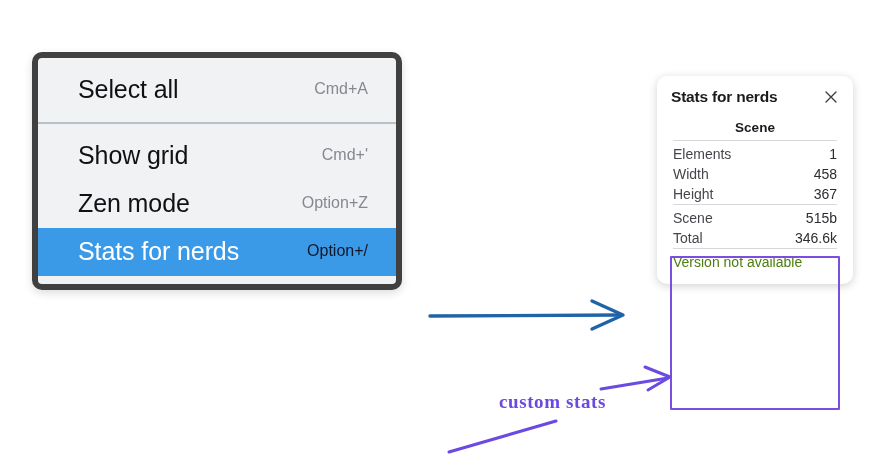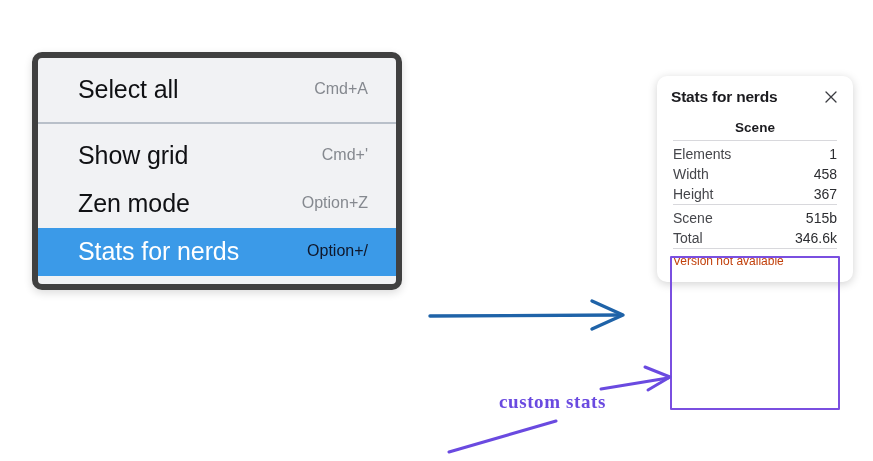--- a/index.html
+++ b/index.html
@@ -109,22 +109,22 @@
     display: flex;
     justify-content: space-between;
     align-items: baseline;
     font-size: 14px;
     color: #45464b;
     padding: 2px 2px;
   }
   .stat-row .k { color: #45464b; }
   .stat-row .v { color: #2c2d31; }
   .version-line {
-    font-size: 12px;
-    color: #c2410c;
+    font-size: 14px;
+    color: #4d7c0f;
     padding: 2px 2px;
   }
 
   
   #custom-stats-box {
     position: absolute;
     left: 670px;
     top: 256px;
     width: 170px;
     height: 154px;

